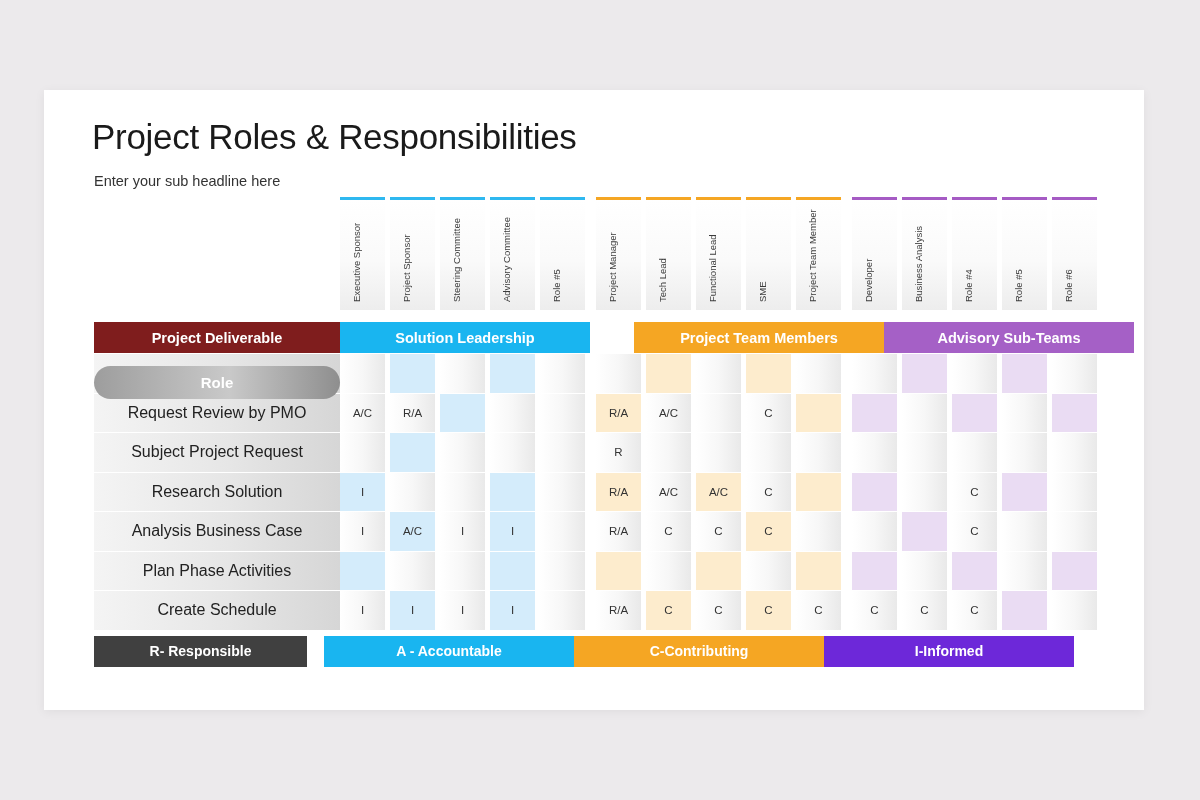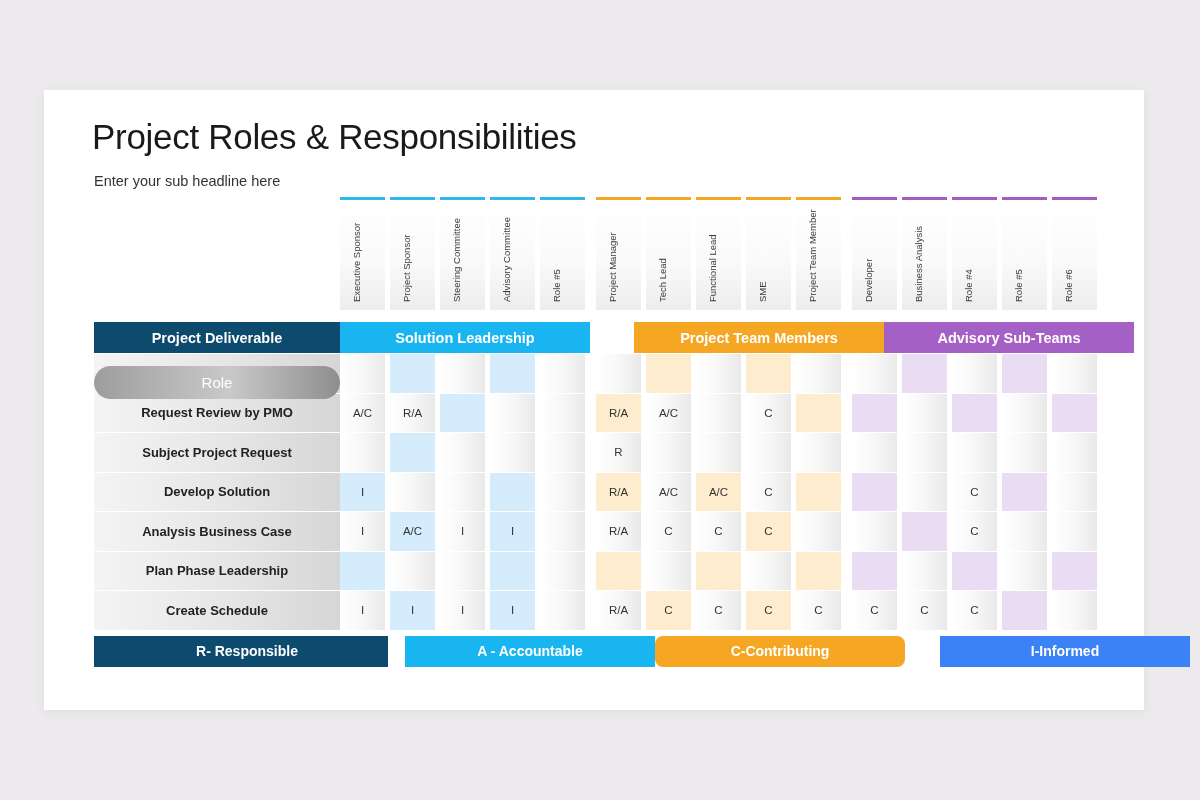--- a/index.html
+++ b/index.html
@@ -86,62 +86,62 @@
   .role-pill {
     position: absolute;
     left: 0;
     top: 166px;
     width: 246px;
     height: 33px;
     border-radius: 17px;
     background: linear-gradient(to right, #9d9d9d 0%, #c9c9c9 55%, #8e8e8e 100%);
     color: #ffffff;
     font-size: 15px;
-    font-weight: normal;
+    font-weight: bold;
     display: flex;
     align-items: center;
     justify-content: center;
   }
 
   
   .band-row {
     display: flex;
     height: 31px;
     margin-top: 12px;
   }
   .band {
     flex: none;
     color: #fff;
     font-size: 14.5px;
     font-weight: bold;
     display: flex;
     align-items: center;
     justify-content: center;
   }
-  .band.deliverable { width: 246px; background: #0c4a6e; }
+  .band.deliverable { width: 246px; background: #7f1d1d; }
   .band.lead  { width: 250px; background: #19b5f0; }
   .band.team  { width: 250px; background: #f5a623; margin-left: 44px; }
   .band.sub   { width: 250px; background: #a560c6; }
 
   
   .data-row {
     display: flex;
     height: 38.5px;
     margin-top: 1px;
   }
   .rowlabel {
     width: 246px;
     flex: none;
     background: linear-gradient(to right, #f4f4f4 0%, #e6e6e6 55%, #d6d6d6 100%);
     display: flex;
     align-items: center;
     justify-content: center;
-    font-size: 13px;
+    font-size: 16px;
     color: #222;
-    font-weight: bold;
+    font-weight: normal;
     text-align: right;
   }
   .cellgroup { display: flex; }
   .cell {
     width: 45px;
     flex: none;
     margin-right: 5px;
     display: flex;
     align-items: center;
     justify-content: center;
@@ -161,24 +161,24 @@
   }
   .legend {
     flex: none;
     color: #fff;
     font-size: 14px;
     font-weight: bold;
     display: flex;
     align-items: center;
     justify-content: center;
   }
-  .legend.r { width: 282px; background: #0c4a6e; padding-left: 12px; }
+  .legend.r { width: 213px; background: #404040; }
   .legend.a { width: 250px; background: #19b5f0; margin-left: 17px; }
-  .legend.c { width: 250px; background: #f5a623; border-radius: 8px; }
-  .legend.i { width: 250px; background: #3b82f6; margin-left: 35px; }
+  .legend.c { width: 250px; background: #f5a623; }
+  .legend.i { width: 250px; background: #6d28d9; }
 </style>
 </head>
 <body>
 
 <div id="slide">
 
   <div id="title">Project Roles &amp; Responsibilities</div>
   <div id="subtitle">Enter your sub headline here</div>
 
   <div id="matrix">
@@ -322,21 +322,21 @@
           <div class="grp-gap"></div>
           <div class="cellgroup g-sub">
             <div class="cell"></div>
             <div class="cell"></div>
             <div class="cell"></div>
             <div class="cell"></div>
             <div class="cell"></div>
           </div>
         </div>
         <div class="data-row">
-          <div class="rowlabel">Develop Solution</div>
+          <div class="rowlabel">Research Solution</div>
           <div class="cellgroup g-lead">
             <div class="cell tint-lead">I</div>
             <div class="cell"></div>
             <div class="cell"></div>
             <div class="cell tint-lead"></div>
             <div class="cell"></div>
           </div>
           <div class="grp-gap"></div>
           <div class="cellgroup g-team">
             <div class="cell tint-team">R/A</div>
@@ -374,21 +374,21 @@
           <div class="grp-gap"></div>
           <div class="cellgroup g-sub">
             <div class="cell"></div>
             <div class="cell tint-sub"></div>
             <div class="cell">C</div>
             <div class="cell"></div>
             <div class="cell"></div>
           </div>
         </div>
         <div class="data-row">
-          <div class="rowlabel">Plan Phase Leadership</div>
+          <div class="rowlabel">Plan Phase Activities</div>
           <div class="cellgroup g-lead">
             <div class="cell tint-lead"></div>
             <div class="cell"></div>
             <div class="cell"></div>
             <div class="cell tint-lead"></div>
             <div class="cell"></div>
           </div>
           <div class="grp-gap"></div>
           <div class="cellgroup g-team">
             <div class="cell tint-team"></div>

